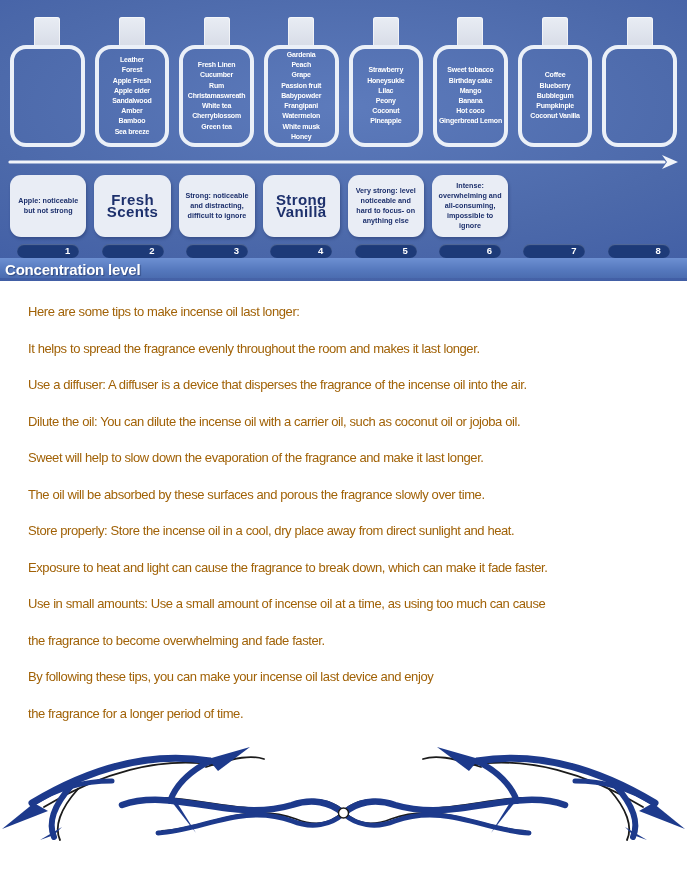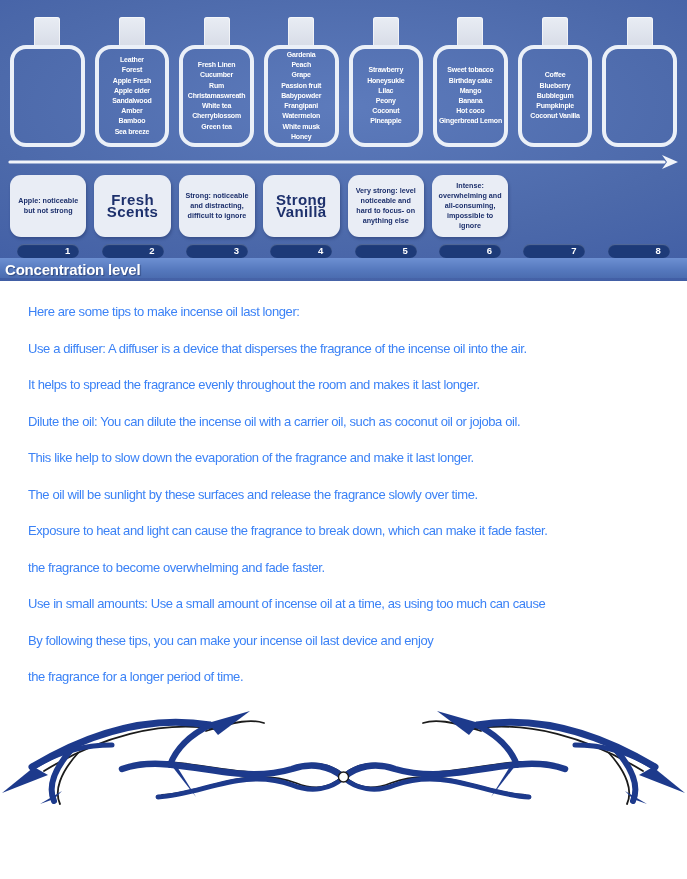--- a/index.html
+++ b/index.html
@@ -63,21 +63,21 @@
     display:flex;align-items:flex-end;
   }
   .axis-label{
     color:#ffffff;font-weight:bold;font-size:15px;padding-left:5px;
     text-shadow:1px 1px 1px rgba(20,35,80,.5);letter-spacing:-0.2px;
   }
 
   
   .tips{padding:24px 0 0 28px;}
   .tip-line{
-    margin:0 0 23.5px 0;color:#3b82f6;
+    margin:0 0 23.5px 0;color:#a16207;
     font-size:13px;line-height:13px;letter-spacing:-0.4px;white-space:nowrap;
   }
 
   
   .divider{display:block;margin-top:2px;}
 </style>
 </head>
 <body>
 
 <div class="page">
@@ -207,28 +207,29 @@
         </div>
       </div>
 
     <div class="axis-strip">
       <span class="axis-label">Concentration level</span>
     </div>
   </div>
 
   <div class="tips">
       <p class="tip-line">Here are some tips to make incense oil last longer:</p>
+      <p class="tip-line">It helps to spread the fragrance evenly throughout the room and makes it last longer.</p>
       <p class="tip-line">Use a diffuser: A diffuser is a device that disperses the fragrance of the incense oil into the air.</p>
-      <p class="tip-line">It helps to spread the fragrance evenly throughout the room and makes it last longer.</p>
       <p class="tip-line">Dilute the oil: You can dilute the incense oil with a carrier oil, such as coconut oil or jojoba oil.</p>
-      <p class="tip-line">This like help to slow down the evaporation of the fragrance and make it last longer.</p>
-      <p class="tip-line">The oil will be sunlight by these surfaces and release the fragrance slowly over time.</p>
+      <p class="tip-line">Sweet will help to slow down the evaporation of the fragrance and make it last longer.</p>
+      <p class="tip-line">The oil will be absorbed by these surfaces and porous the fragrance slowly over time.</p>
+      <p class="tip-line">Store properly: Store the incense oil in a cool, dry place away from direct sunlight and heat.</p>
       <p class="tip-line">Exposure to heat and light can cause the fragrance to break down, which can make it fade faster.</p>
+      <p class="tip-line">Use in small amounts: Use a small amount of incense oil at a time, as using too much can cause</p>
       <p class="tip-line">the fragrance to become overwhelming and fade faster.</p>
-      <p class="tip-line">Use in small amounts: Use a small amount of incense oil at a time, as using too much can cause</p>
       <p class="tip-line">By following these tips, you can make your incense oil last device and enjoy</p>
       <p class="tip-line">the fragrance for a longer period of time.</p>
     </div>
 
   <svg class="divider" width="687" height="98" viewBox="0 0 687 98">
     <defs>
       <g id="tribal-half">
 
         <g stroke="#1b1b1b" fill="none" stroke-width="1.8" stroke-linecap="round">
           <path d="M216,22 C160,13 100,30 44,64"></path>

